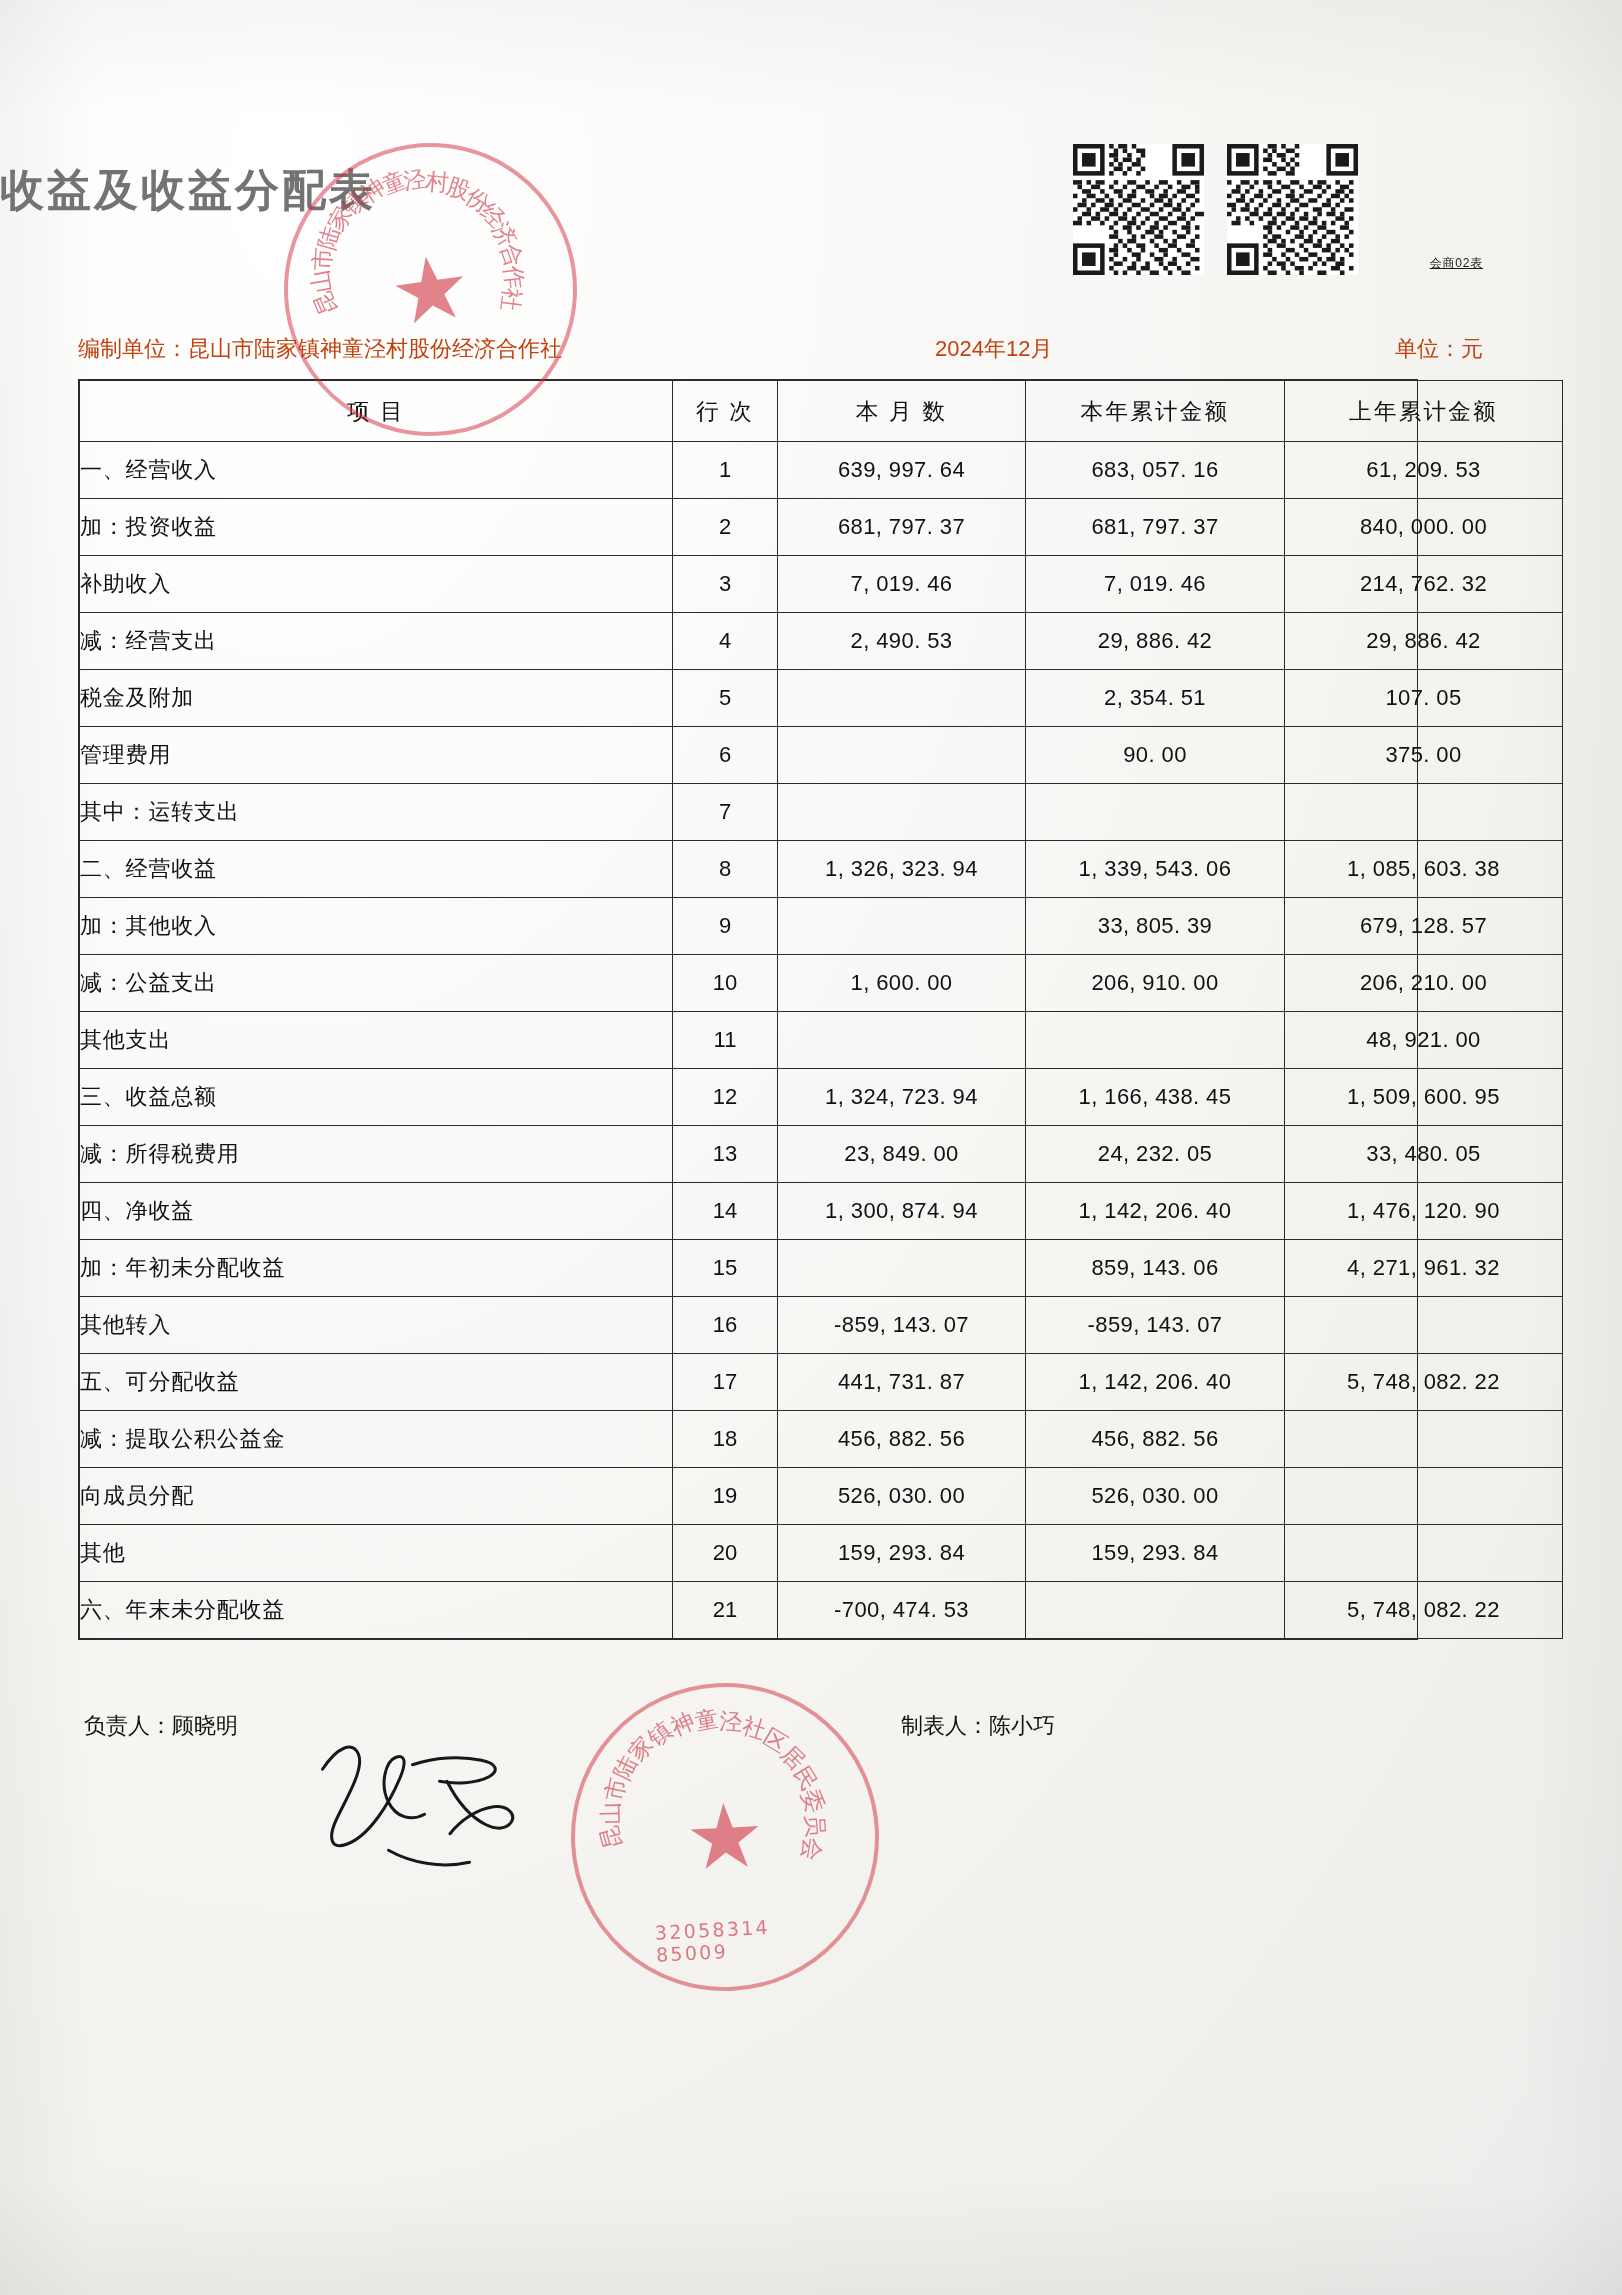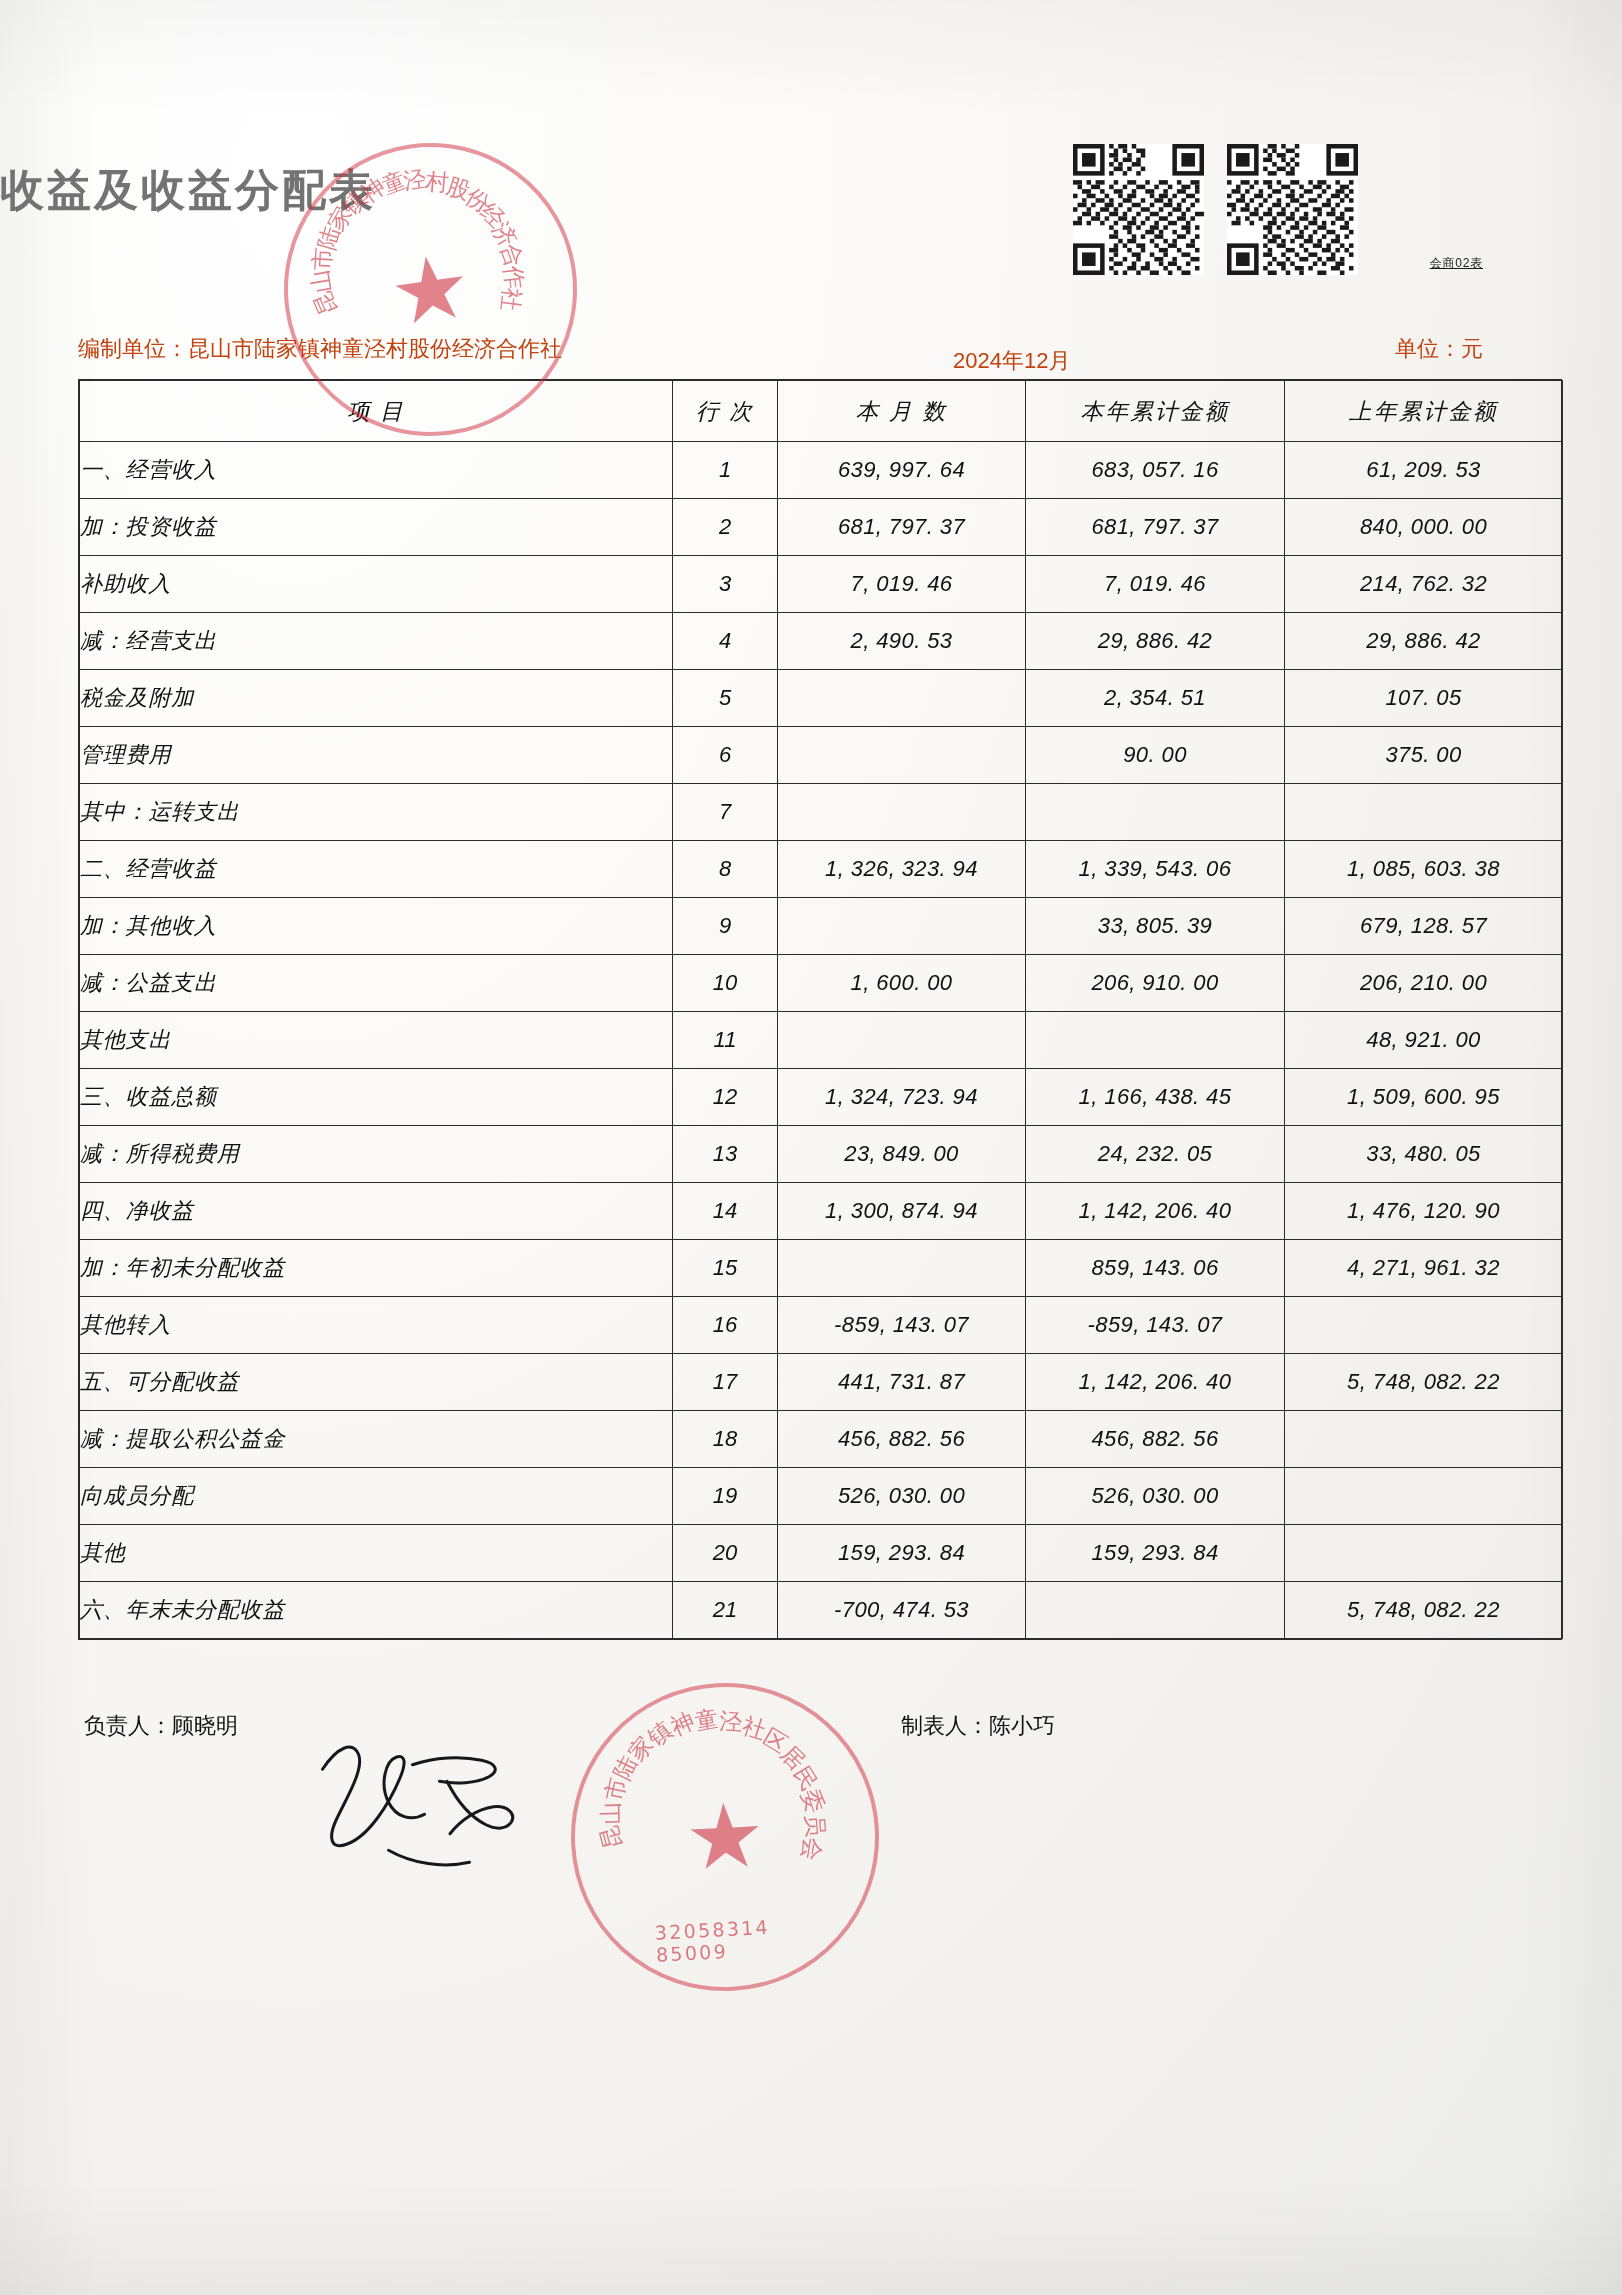--- a/index.html
+++ b/index.html
@@ -83,40 +83,38 @@
   }
   .meta .unit-name {
     position: absolute;
     left: 78px;
     top: 0;
     white-space: nowrap;
   }
   .meta .period {
     position: absolute;
     left: 935px;
-    top: 12px;
+    top: 0;
     white-space: nowrap;
-    margin-left: 18px;
   }
   .meta .currency {
     position: absolute;
     right: 139px;
     top: 0;
     white-space: nowrap;
   }
 
   
   .table-wrap {
     position: absolute;
     left: 78px;
     top: 379px;
-    width: 1484px;
+    width: 1340px;
     border: 1.5px solid #2b2b2b;
     box-sizing: border-box;
-    font-style: italic;
   }
   table.fin {
     border-collapse: collapse;
     width: 100%;
     table-layout: fixed;
   }
   table.fin td, table.fin th {
     border: 1.1px solid #2b2b2b;
     height: 56px;
     font-size: 22px;

